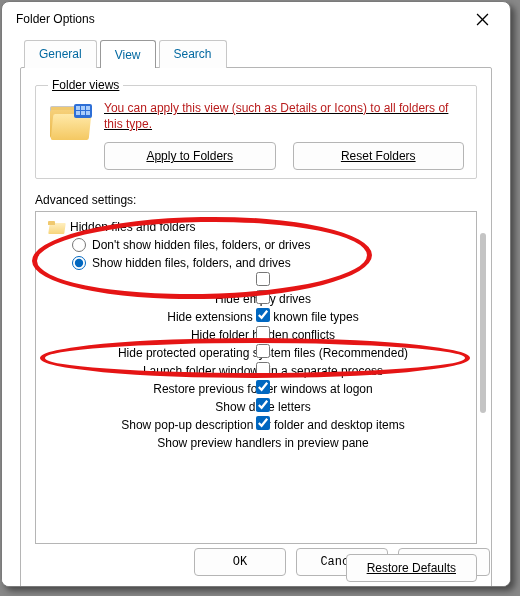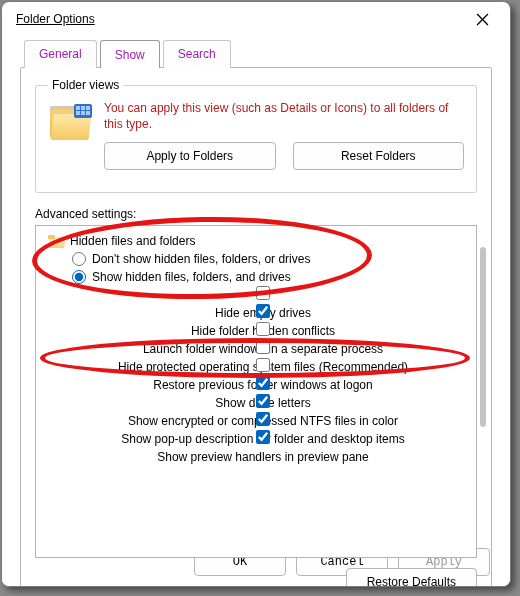--- a/index.html
+++ b/index.html
@@ -21,21 +21,20 @@
     border-radius: 8px;
     box-shadow: 4px 4px 6px rgba(0,0,0,0.45);
     overflow: hidden;
   }
   .titlebar {
     display: flex;
     align-items: center;
     justify-content: space-between;
     height: 34px;
     padding: 0 10px 0 14px;
-    text-decoration: underline;
   }
   .titlebar .title { font-size: 12px; color: #000; }
   .close-btn {
     width: 36px; height: 28px;
     display: flex; align-items: center; justify-content: center;
     border-radius: 4px;
   }
   .close-btn svg { width: 13px; height: 13px; stroke: #000; stroke-width: 1.2; }
   .content { padding: 4px 18px 0 18px; }
   .tabs {
@@ -44,21 +43,21 @@
     padding-left: 4px;
     position: relative;
     z-index: 2;
   }
   .tab {
     padding: 6px 14px 6px 14px;
     border: 1px solid #c7c7c7;
     border-bottom: none;
     border-radius: 3px 3px 0 0;
     background: #fdfdfd;
-    color: #a21caf;
+    color: #0369a1;
     font-size: 12px;
     position: relative;
     cursor: default;
   }
   .tab.active {
     background: #fff;
     border-color: #999;
     padding-top: 7px;
     z-index: 5;
   }
@@ -72,22 +71,23 @@
     border: 1px solid #b5b5b5;
     border-radius: 2px;
     margin-top: -1px;
     position: relative;
     z-index: 1;
     padding: 10px 14px 14px 14px;
   }
   fieldset.folder-views {
     border: 1px solid #d0d0d0;
     border-radius: 2px;
-    padding: 8px 12px 22px 12px;
+    padding: 8px 12px 8px 12px;
     margin: 0 0 14px 0;
+    text-decoration: underline;
   }
   fieldset.folder-views legend {
     font-size: 12px;
     color: #000;
     padding: 0 4px;
   }
   .fv-row { display: flex; gap: 12px; align-items: flex-start; }
   .folder-icon {
     width: 44px; height: 38px; position: relative; flex: 0 0 44px; margin-top: 4px;
   }
@@ -217,21 +217,21 @@
           <line x1="1" y1="1" x2="11" y2="11"></line>
           <line x1="11" y1="1" x2="1" y2="11"></line>
         </svg>
     </div>
   </div>
 
   <div class="content">
 
     <div class="tabs">
       <div class="tab">General</div>
-      <div class="tab active">Show</div>
+      <div class="tab active">View</div>
       <div class="tab">Search</div>
     </div>
 
     <div class="tab-panel">
 
       <fieldset class="folder-views">
         <legend>Folder views</legend>
         <div class="fv-row">
           <div class="folder-icon">
             <div class="tab"></div>
@@ -272,42 +272,42 @@
           <label class="tree-row child">
             <input type="radio" class="radio" name="hidden" checked="" style="">
             <span>Show hidden files, folders, and drives</span>
           </label>
 
           <label class="tree-row item">
             <input type="checkbox" class="check" style="">
             <span>Hide empty drives</span>
           </label>
           <label class="tree-row item">
+            <input type="checkbox" class="check" style="">
+            <span>Hide extensions for known file types</span>
+          </label>
+          <label class="tree-row item">
             <input type="checkbox" class="check" checked="" style="">
             <span>Hide folder hidden conflicts</span>
           </label>
           <label class="tree-row item">
             <input type="checkbox" class="check" style="">
+            <span>Hide protected operating system files (Recommended)</span>
+          </label>
+          <label class="tree-row item">
+            <input type="checkbox" class="check" style="">
             <span>Launch folder windows in a separate process</span>
-          </label>
-          <label class="tree-row item">
-            <input type="checkbox" class="check" style="">
-            <span>Hide protected operating system files (Recommended)</span>
           </label>
           <label class="tree-row item">
             <input type="checkbox" class="check" style="">
             <span>Restore previous folder windows at logon</span>
           </label>
           <label class="tree-row item">
             <input type="checkbox" class="check" checked="" style="">
             <span>Show drive letters</span>
-          </label>
-          <label class="tree-row item">
-            <input type="checkbox" class="check" checked="" style="">
-            <span>Show encrypted or compressed NTFS files in color</span>
           </label>
           <label class="tree-row item">
             <input type="checkbox" class="check" checked="" style="">
             <span>Show pop-up description for folder and desktop items</span>
           </label>
           <label class="tree-row item">
             <input type="checkbox" class="check" checked="" style="">
             <span>Show preview handlers in preview pane</span>
           </label>
         </div>

